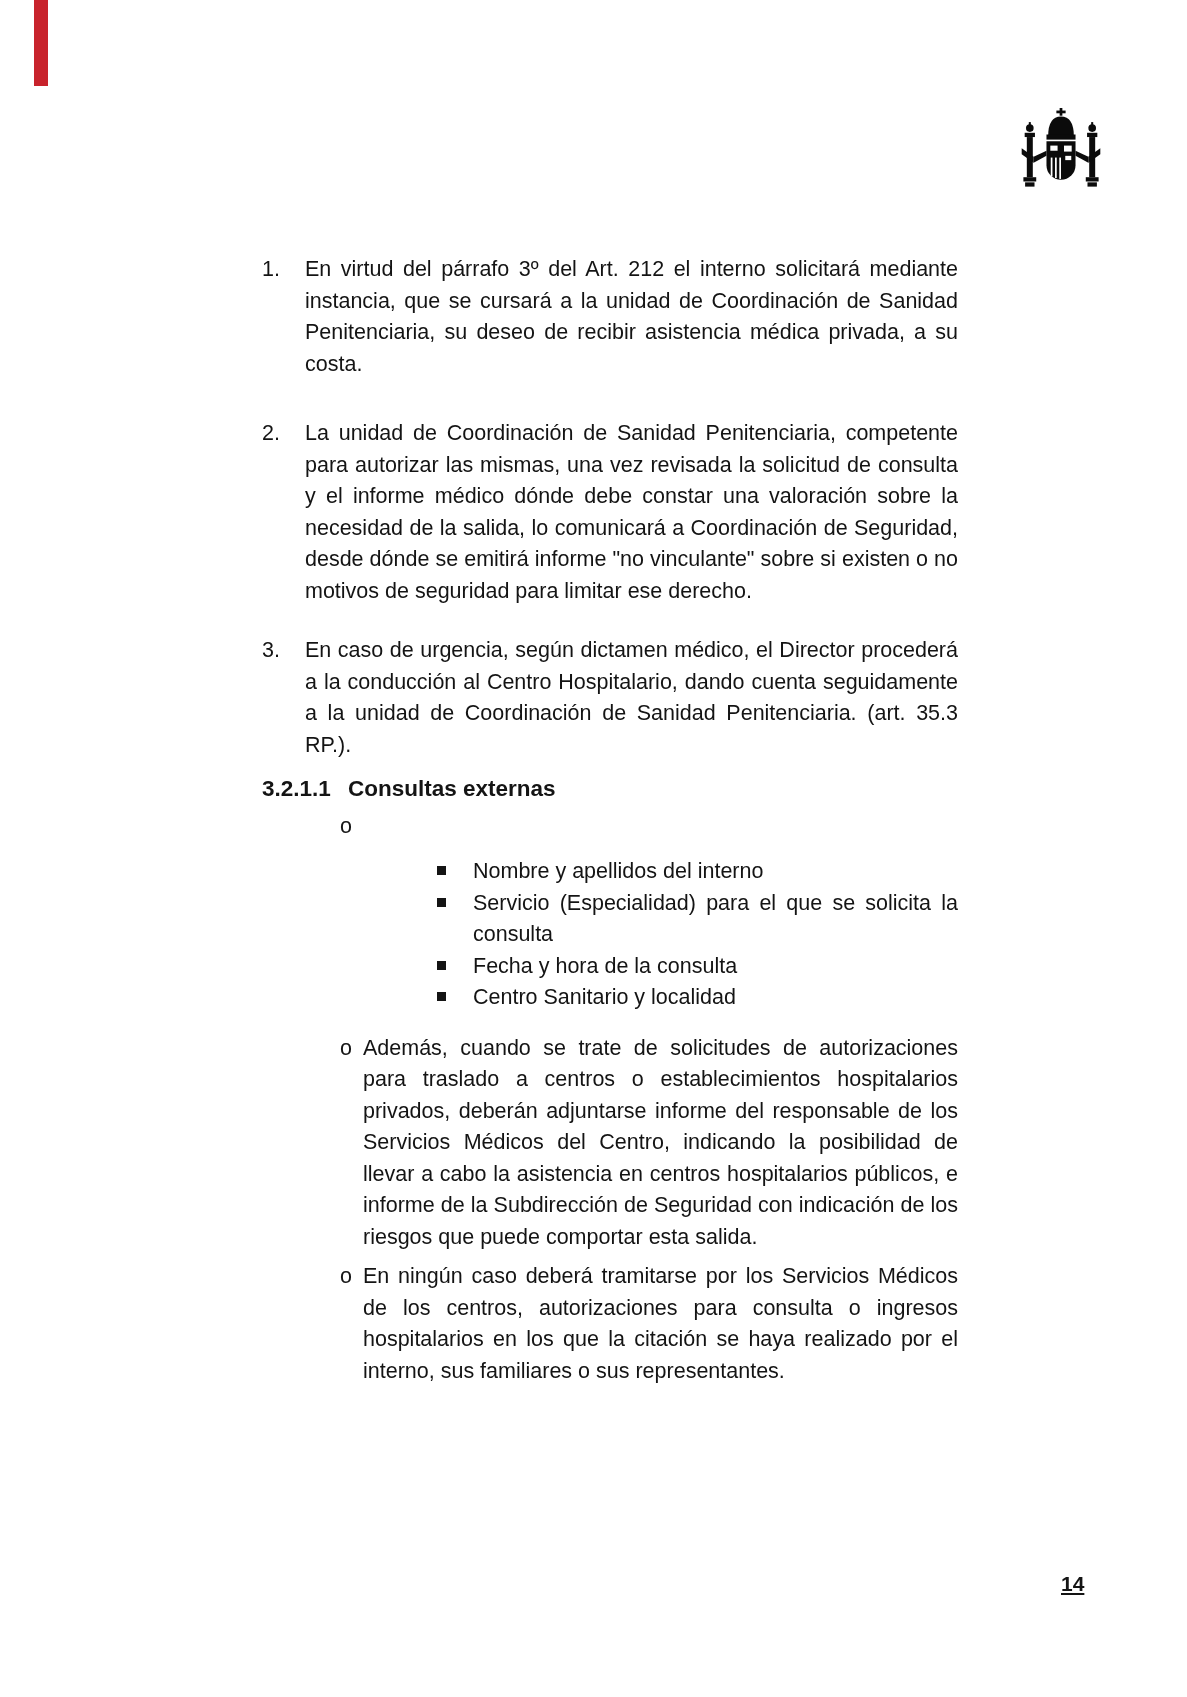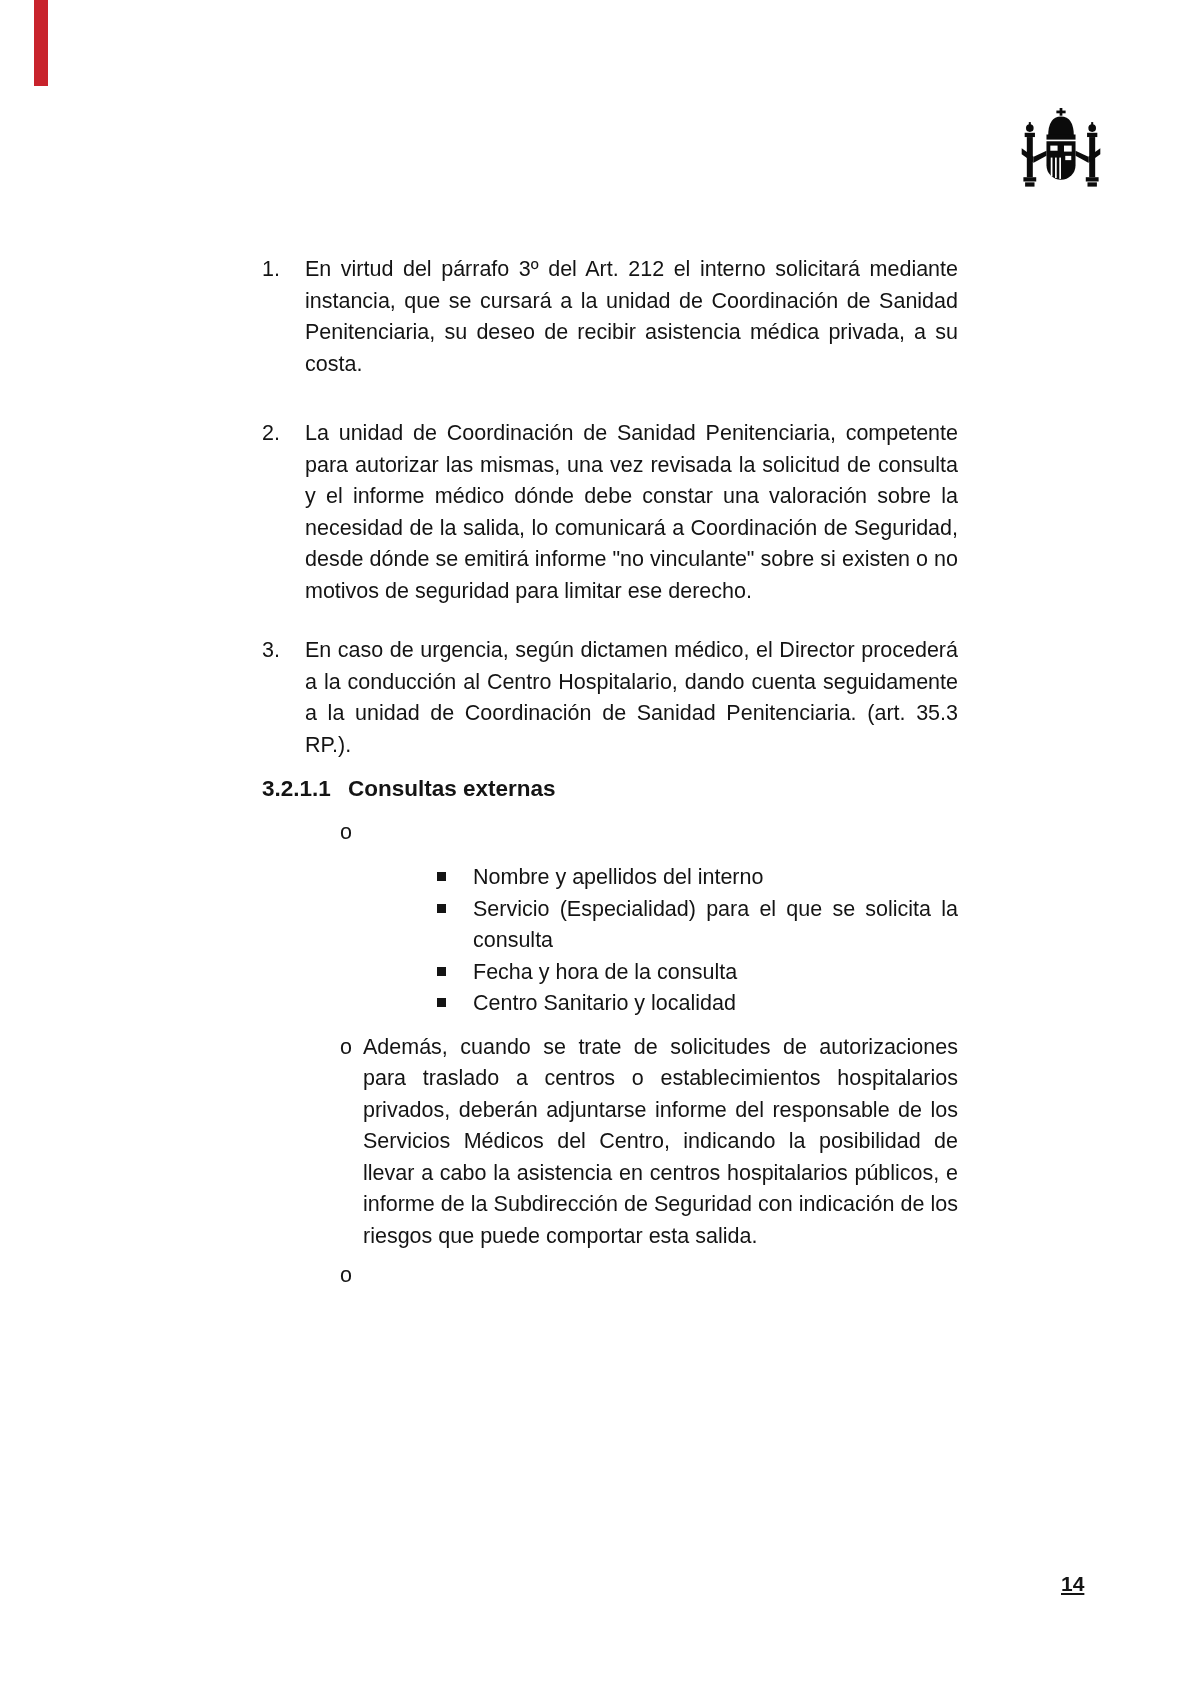--- a/index.html
+++ b/index.html
@@ -21,30 +21,30 @@
     position:absolute;left:262px;top:254px;width:696px;
     font-size:21.5px;line-height:31.5px;
   }
 
   .num-item{display:flex;margin-bottom:38px;}
   .num-item .num{flex:0 0 43px;}
   .num-item .txt{flex:1;text-align:justify;}
   .num-item.p2{margin-bottom:28px;}
   .num-item.p3{margin-bottom:12px;}
 
-  .heading{display:flex;font-weight:bold;font-size:22.5px;margin-bottom:12px;}
+  .heading{display:flex;font-weight:bold;font-size:22.5px;margin-bottom:6px;}
   .heading .h-num{flex:0 0 86px;}
 
   .o-item{display:flex;padding-left:78px;margin-bottom:14px;}
   .o-item .o-marker{flex:0 0 23px;}
   .o-item .txt{flex:1;text-align:justify;}
   .o-item.last{margin-bottom:0;}
   .o-item.mid{margin-bottom:8px;}
 
-  .sq-list{margin:0 0 12px 0;padding:0;list-style:none;}
+  .sq-list{margin:0 0 19px 0;padding:0;list-style:none;}
   .sq-item{display:flex;padding-left:175px;}
   .sq-item .sq-marker{flex:0 0 36px;padding-top:10px;}
   .sq-item .sq-marker::before{content:"";display:block;width:9px;height:9px;background:#141414;}
   .sq-item .txt{flex:1;text-align:justify;}
 
   .u{text-decoration-thickness:2px;text-underline-offset:4px;}
 
   .page-number{position:absolute;left:1061px;top:1572px;font-size:21px;font-weight:bold;text-decoration:underline;}
 </style>
 </head>
@@ -139,19 +139,20 @@
       </li>
     </ul>
 
     <div class="o-item mid">
       <span class="o-marker">o</span>
       <div class="txt"><span>Además, cuando se trate de solicitudes de autorizaciones para traslado a centros o establecimientos hospitalarios privados, deberán adjuntarse informe del responsable de los Servicios Médicos del Centro, indicando la posibilidad de llevar a cabo la asistencia en centros hospitalarios públicos, e informe de la Subdirección de Seguridad con indicación de los riesgos que puede comportar esta salida.</span></div>
     </div>
 
     <div class="o-item last">
       <span class="o-marker">o</span>
+      <div class="txt"><span>En ningún caso deberá tramitarse por los Servicios Médicos de los centros, autorizaciones para consulta o ingresos hospitalarios en los que la citación se haya realizado por el interno, sus familiares o sus representantes.</span></div>
     </div>
 
   </div>
 
   <div class="page-number">14</div>
 
 </div>
 
 </body></html>

